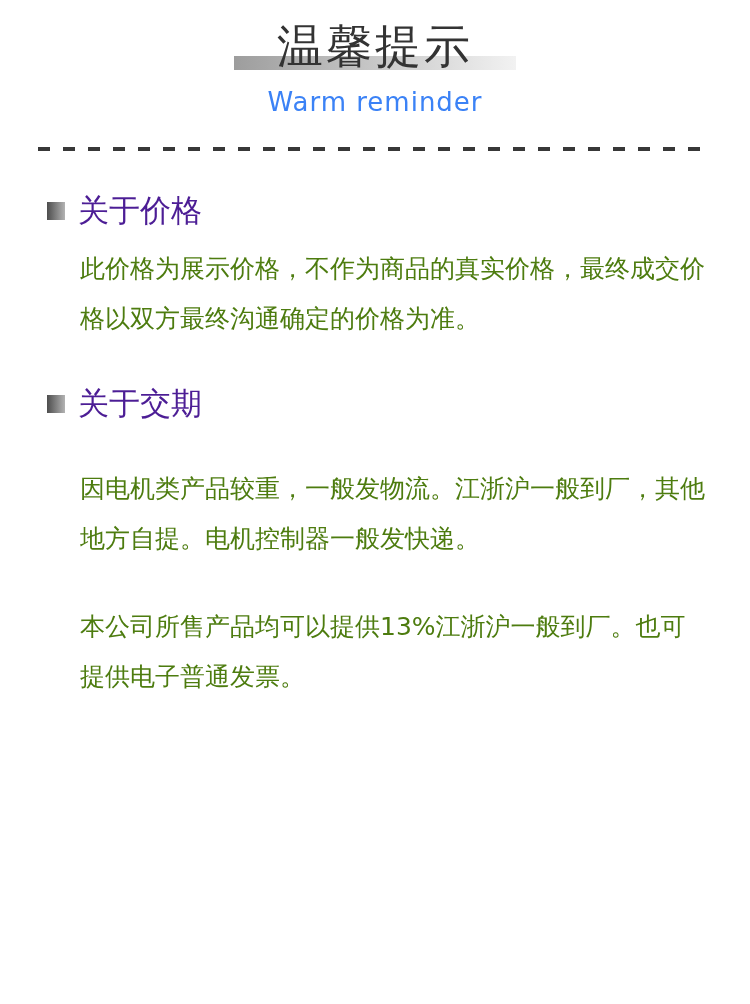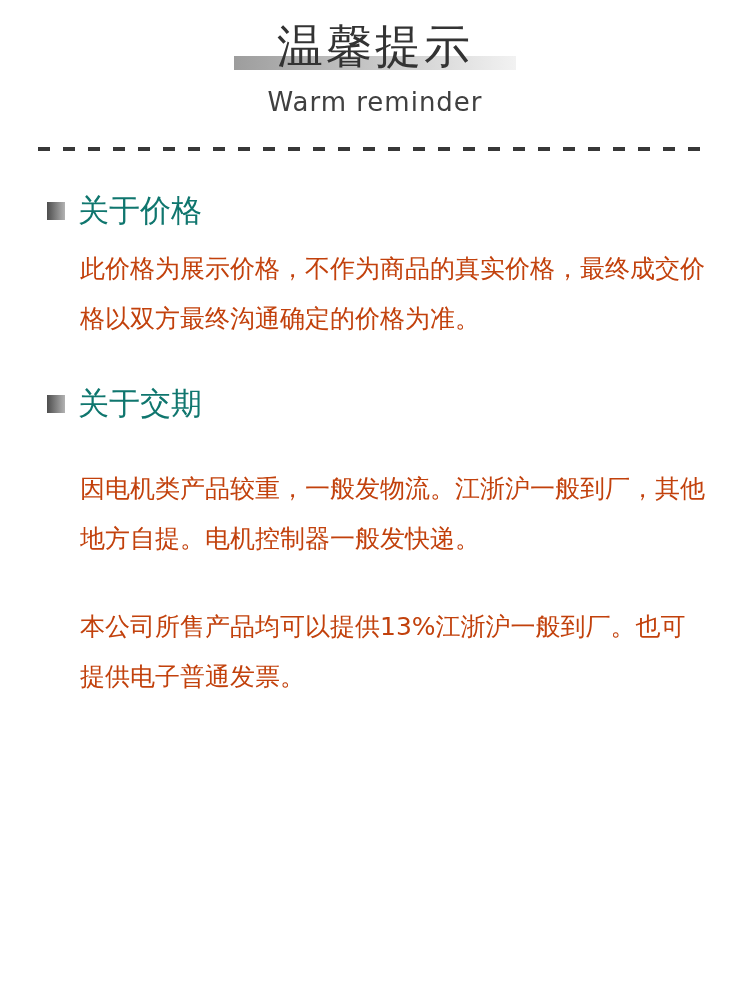--- a/index.html
+++ b/index.html
@@ -44,21 +44,21 @@
     bottom: 3px;
     width: 282px;
     height: 14px;
     background: linear-gradient(to right, #9d9d9d, #f2f2f2);
   }
   .subtitle {
     margin: 14px 0 0;
     font-size: 26px;
     font-weight: 400;
     letter-spacing: 1px;
-    color: #404040;
+    color: #3b82f6;
   }
   .dashed-divider {
     height: 4px;
     margin: 30px 38px 0 38px;
     background: repeating-linear-gradient(
       to right,
       #383838 0px, #383838 12px,
       transparent 12px, transparent 25px
     );
   }
@@ -78,27 +78,27 @@
     width: 18px;
     height: 18px;
     margin-right: 13px;
     background: linear-gradient(to right, #4d4d4d, #b3b3b3);
   }
   .section-title {
     margin: 0;
     font-size: 31px;
     font-weight: 400;
     line-height: 1.4;
-    color: #0f766e;
+    color: #4c1d95;
   }
   .section-body {
     margin: 12px 45px 0 80px;
     font-size: 25px;
     line-height: 50px;
-    color: #c2410c;
+    color: #4d7c0f;
     line-break: anywhere;
   }
 </style>
 </head>
 <body>
 
 <div class="page">
 
   <div class="header">
     <div class="title-wrap">

